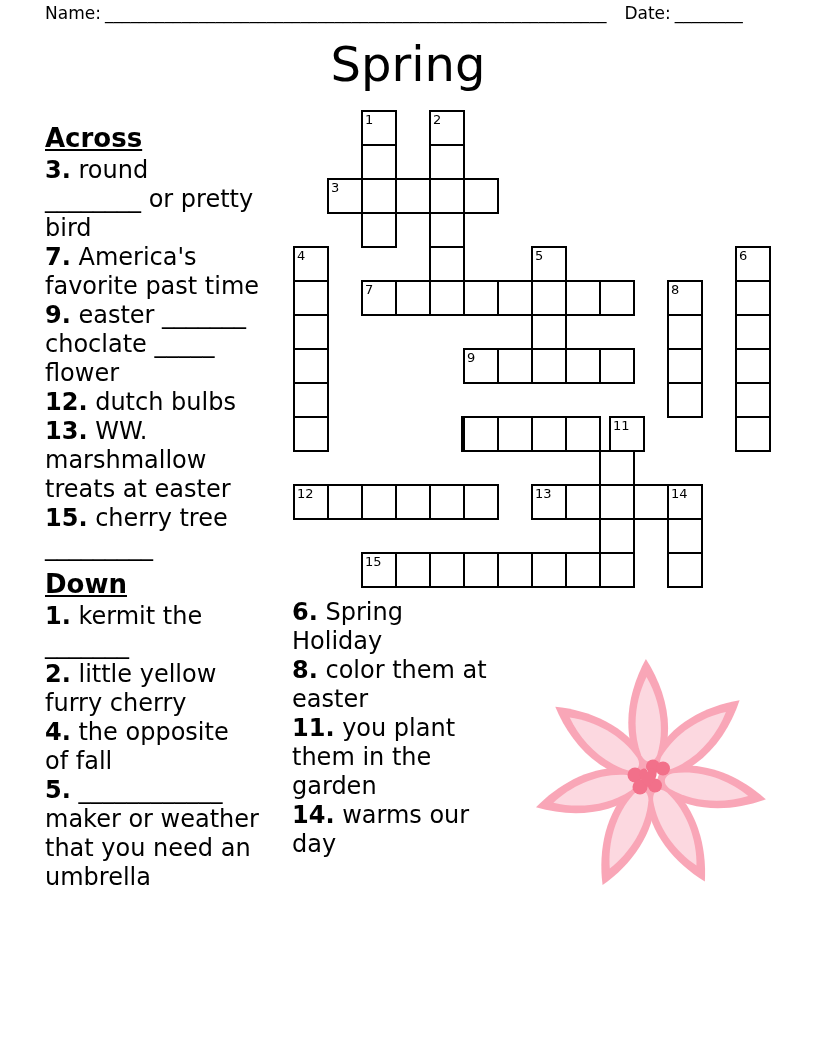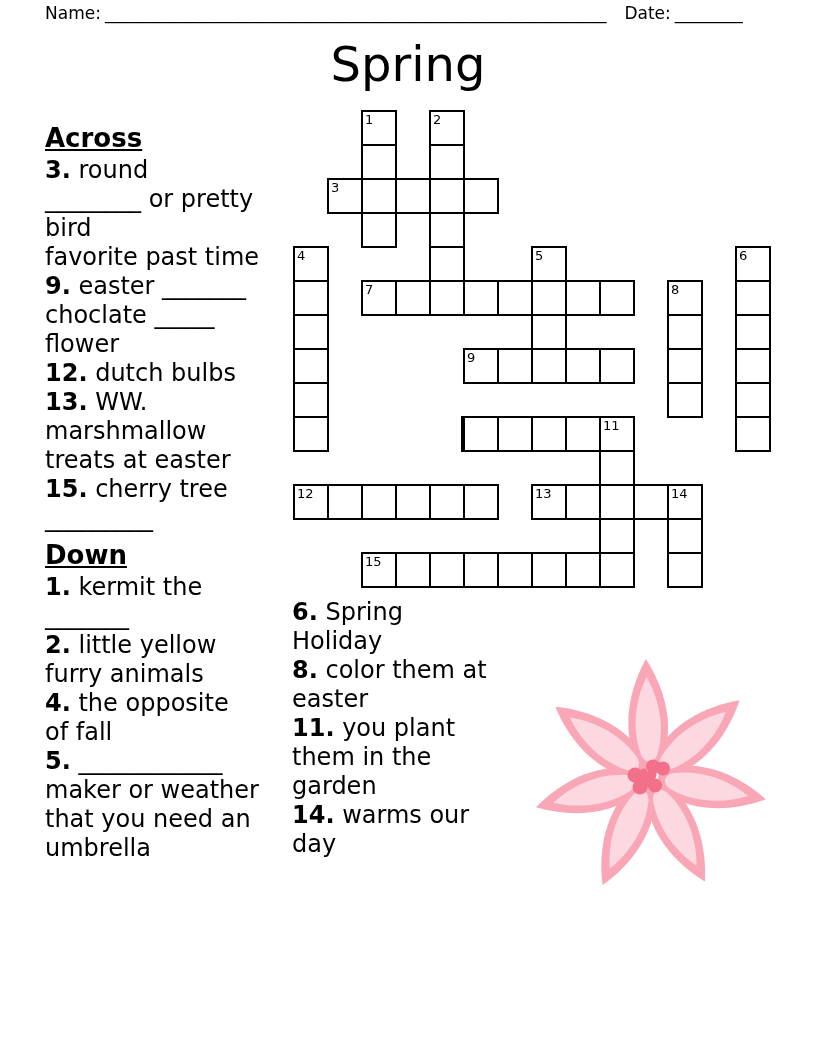--- a/index.html
+++ b/index.html
@@ -99,21 +99,21 @@
       <div class="cell" style="left: 374px; top: 272px;"></div>
       <div class="cell" style="left: 442px; top: 272px;"></div>
       <div class="cell" style="left: 0px; top: 306px;"></div>
       <div class="cell" style="left: 136px; top: 306px; margin-left: 32px;">
         <span class="cnum">10</span>
       </div>
       <div class="cell" style="left: 170px; top: 306px;"></div>
       <div class="cell" style="left: 204px; top: 306px;"></div>
       <div class="cell" style="left: 238px; top: 306px;"></div>
       <div class="cell" style="left: 272px; top: 306px;"></div>
-      <div class="cell" style="left: 306px; top: 306px; text-align: center;">
+      <div class="cell" style="left: 316px; top: 306px; text-align: center;">
         <span class="cnum">11</span>
       </div>
       <div class="cell" style="left: 442px; top: 306px;"></div>
       <div class="cell" style="left: 306px; top: 340px;"></div>
       <div class="cell" style="left: 0px; top: 374px;">
         <span class="cnum">12</span>
       </div>
       <div class="cell" style="left: 34px; top: 374px;"></div>
       <div class="cell" style="left: 68px; top: 374px;"></div>
       <div class="cell" style="left: 102px; top: 374px;"></div>
@@ -145,20 +145,21 @@
 
   <div class="clues clues-left">
     <div class="sec-h">Across</div>
     <div>
         <div class="clue">
           <div class="cl"><b>3.</b> round</div>
           <div class="cl">________ or pretty</div>
           <div class="cl">bird</div>
         </div>
         <div class="clue">
+          <div class="cl"><b>7.</b> America's</div>
           <div class="cl">favorite past time</div>
         </div>
         <div class="clue">
           <div class="cl"><b>9.</b> easter _______</div>
           <div class="cl">choclate _____</div>
         </div>
         <div class="clue">
           <div class="cl">flower</div>
         </div>
         <div class="clue">
@@ -175,21 +176,21 @@
         </div>
       </div>
     <div class="sec-h down-h">Down</div>
     <div>
         <div class="clue">
           <div class="cl"><b>1.</b> kermit the</div>
           <div class="cl">_______</div>
         </div>
         <div class="clue">
           <div class="cl"><b>2.</b> little yellow</div>
-          <div class="cl">furry animals</div>
+          <div class="cl">furry cherry</div>
         </div>
         <div class="clue">
           <div class="cl"><b>4.</b> the opposite</div>
           <div class="cl">of fall</div>
         </div>
         <div class="clue">
           <div class="cl"><b>5.</b> ____________</div>
           <div class="cl">maker or weather</div>
           <div class="cl">that you need an</div>
           <div class="cl">umbrella</div>

